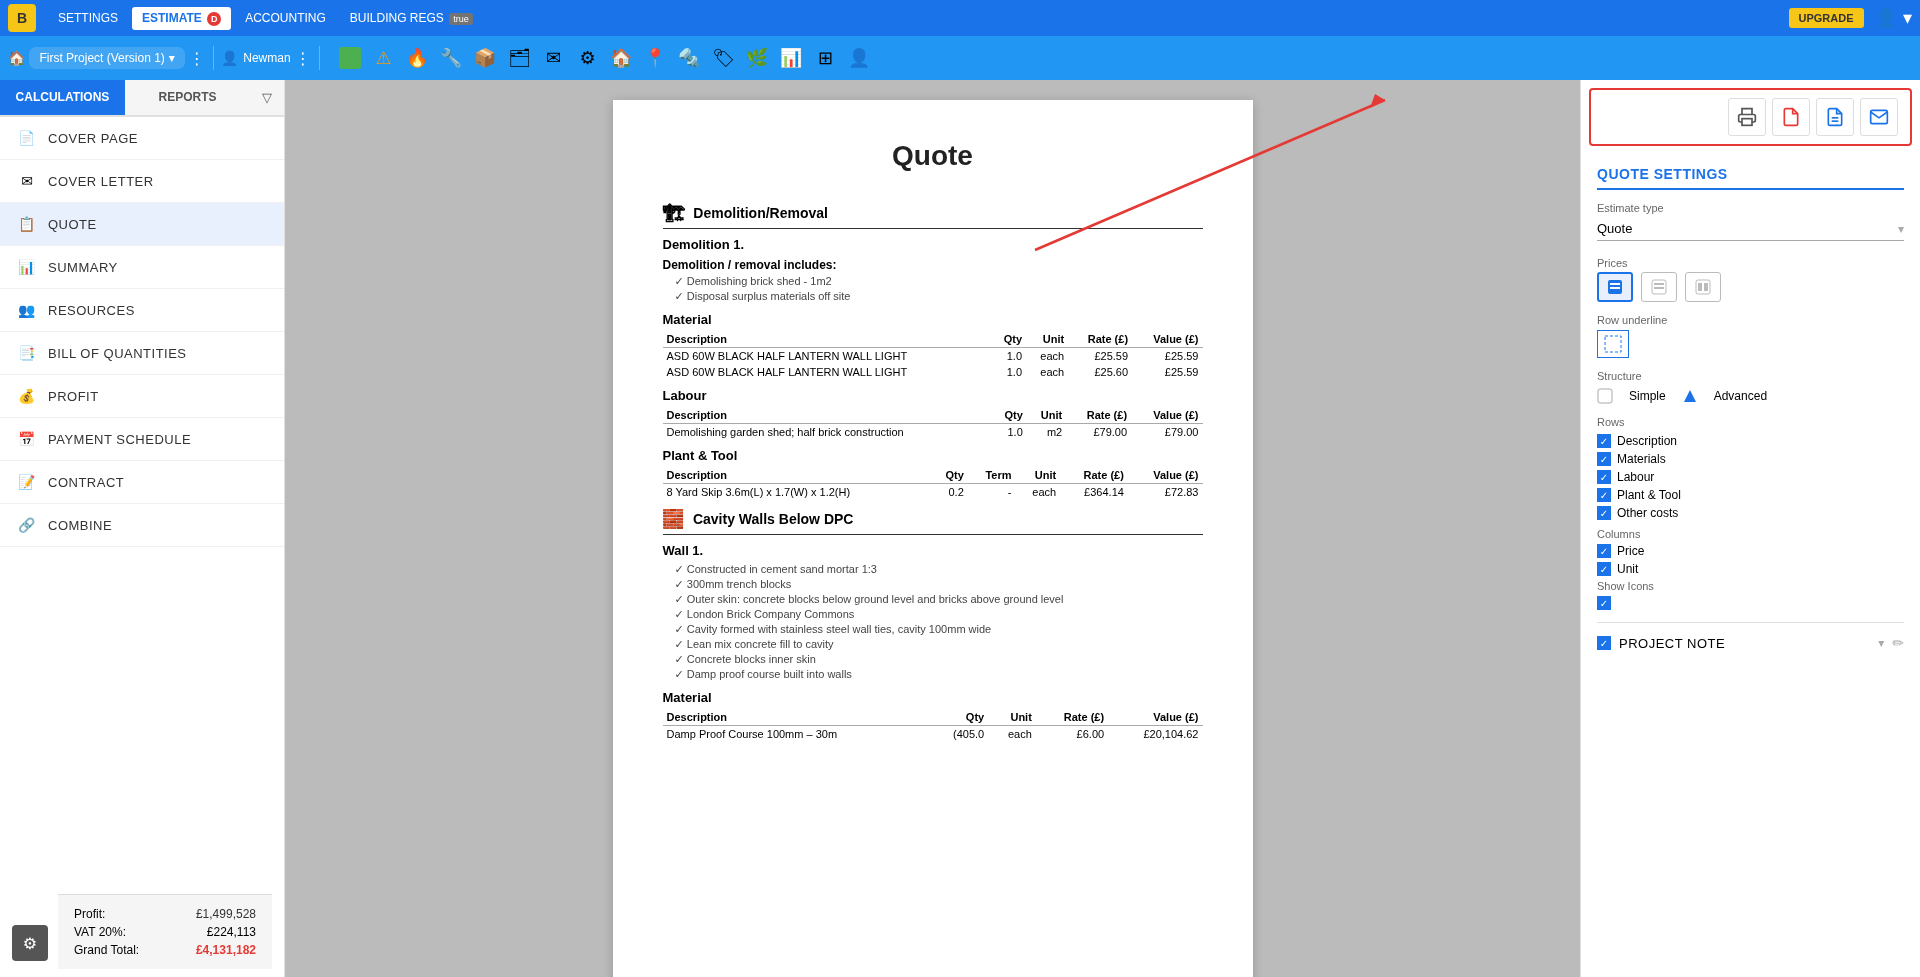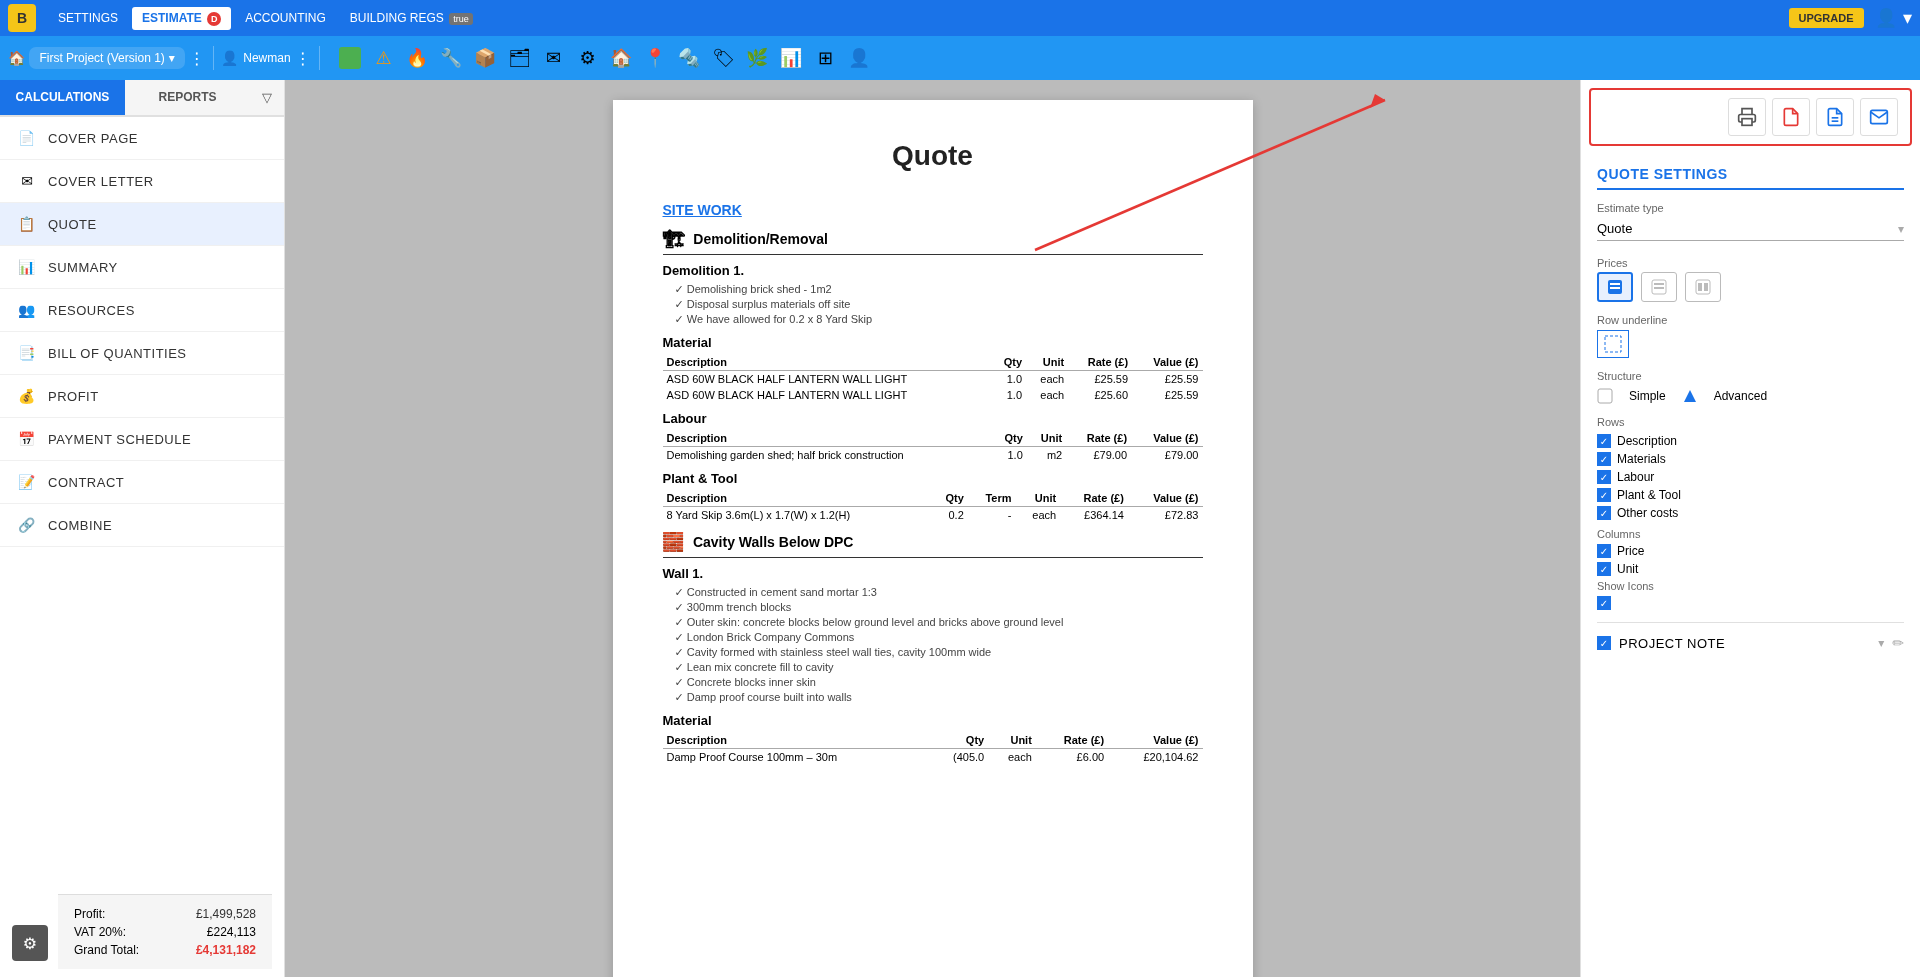--- a/index.html
+++ b/index.html
@@ -600,31 +600,30 @@
           <span class="sidebar-footer-grand">£4,131,182</span>
         </div>
       </div>
     </div>
   </div>
 
   <div class="content-area">
     <div class="document">
       <div class="doc-title">Quote</div>
 
-      <div class="doc-section-title">Site Work</div>
 
       <div class="doc-subsection">
         <span style="font-size:18px;">🏗</span>
         <span>Demolition/Removal</span>
       </div>
 
       <div class="doc-sub-label">Demolition 1.</div>
+      <div class="doc-includes-label">Demolition / removal includes:</div>
       <div class="doc-check-item">Demolishing brick shed - 1m2</div>
       <div class="doc-check-item">Disposal surplus materials off site</div>
-      <div class="doc-check-item">We have allowed for 0.2 x 8 Yard Skip</div>
 
       <div class="doc-material-label">Material</div>
       <table class="doc-table">
         <thead>
           <tr>
             <th>Description</th>
             <th class="right">Qty</th>
             <th class="right">Unit</th>
             <th class="right">Rate (£)</th>
             <th class="right">Value (£)</th>

